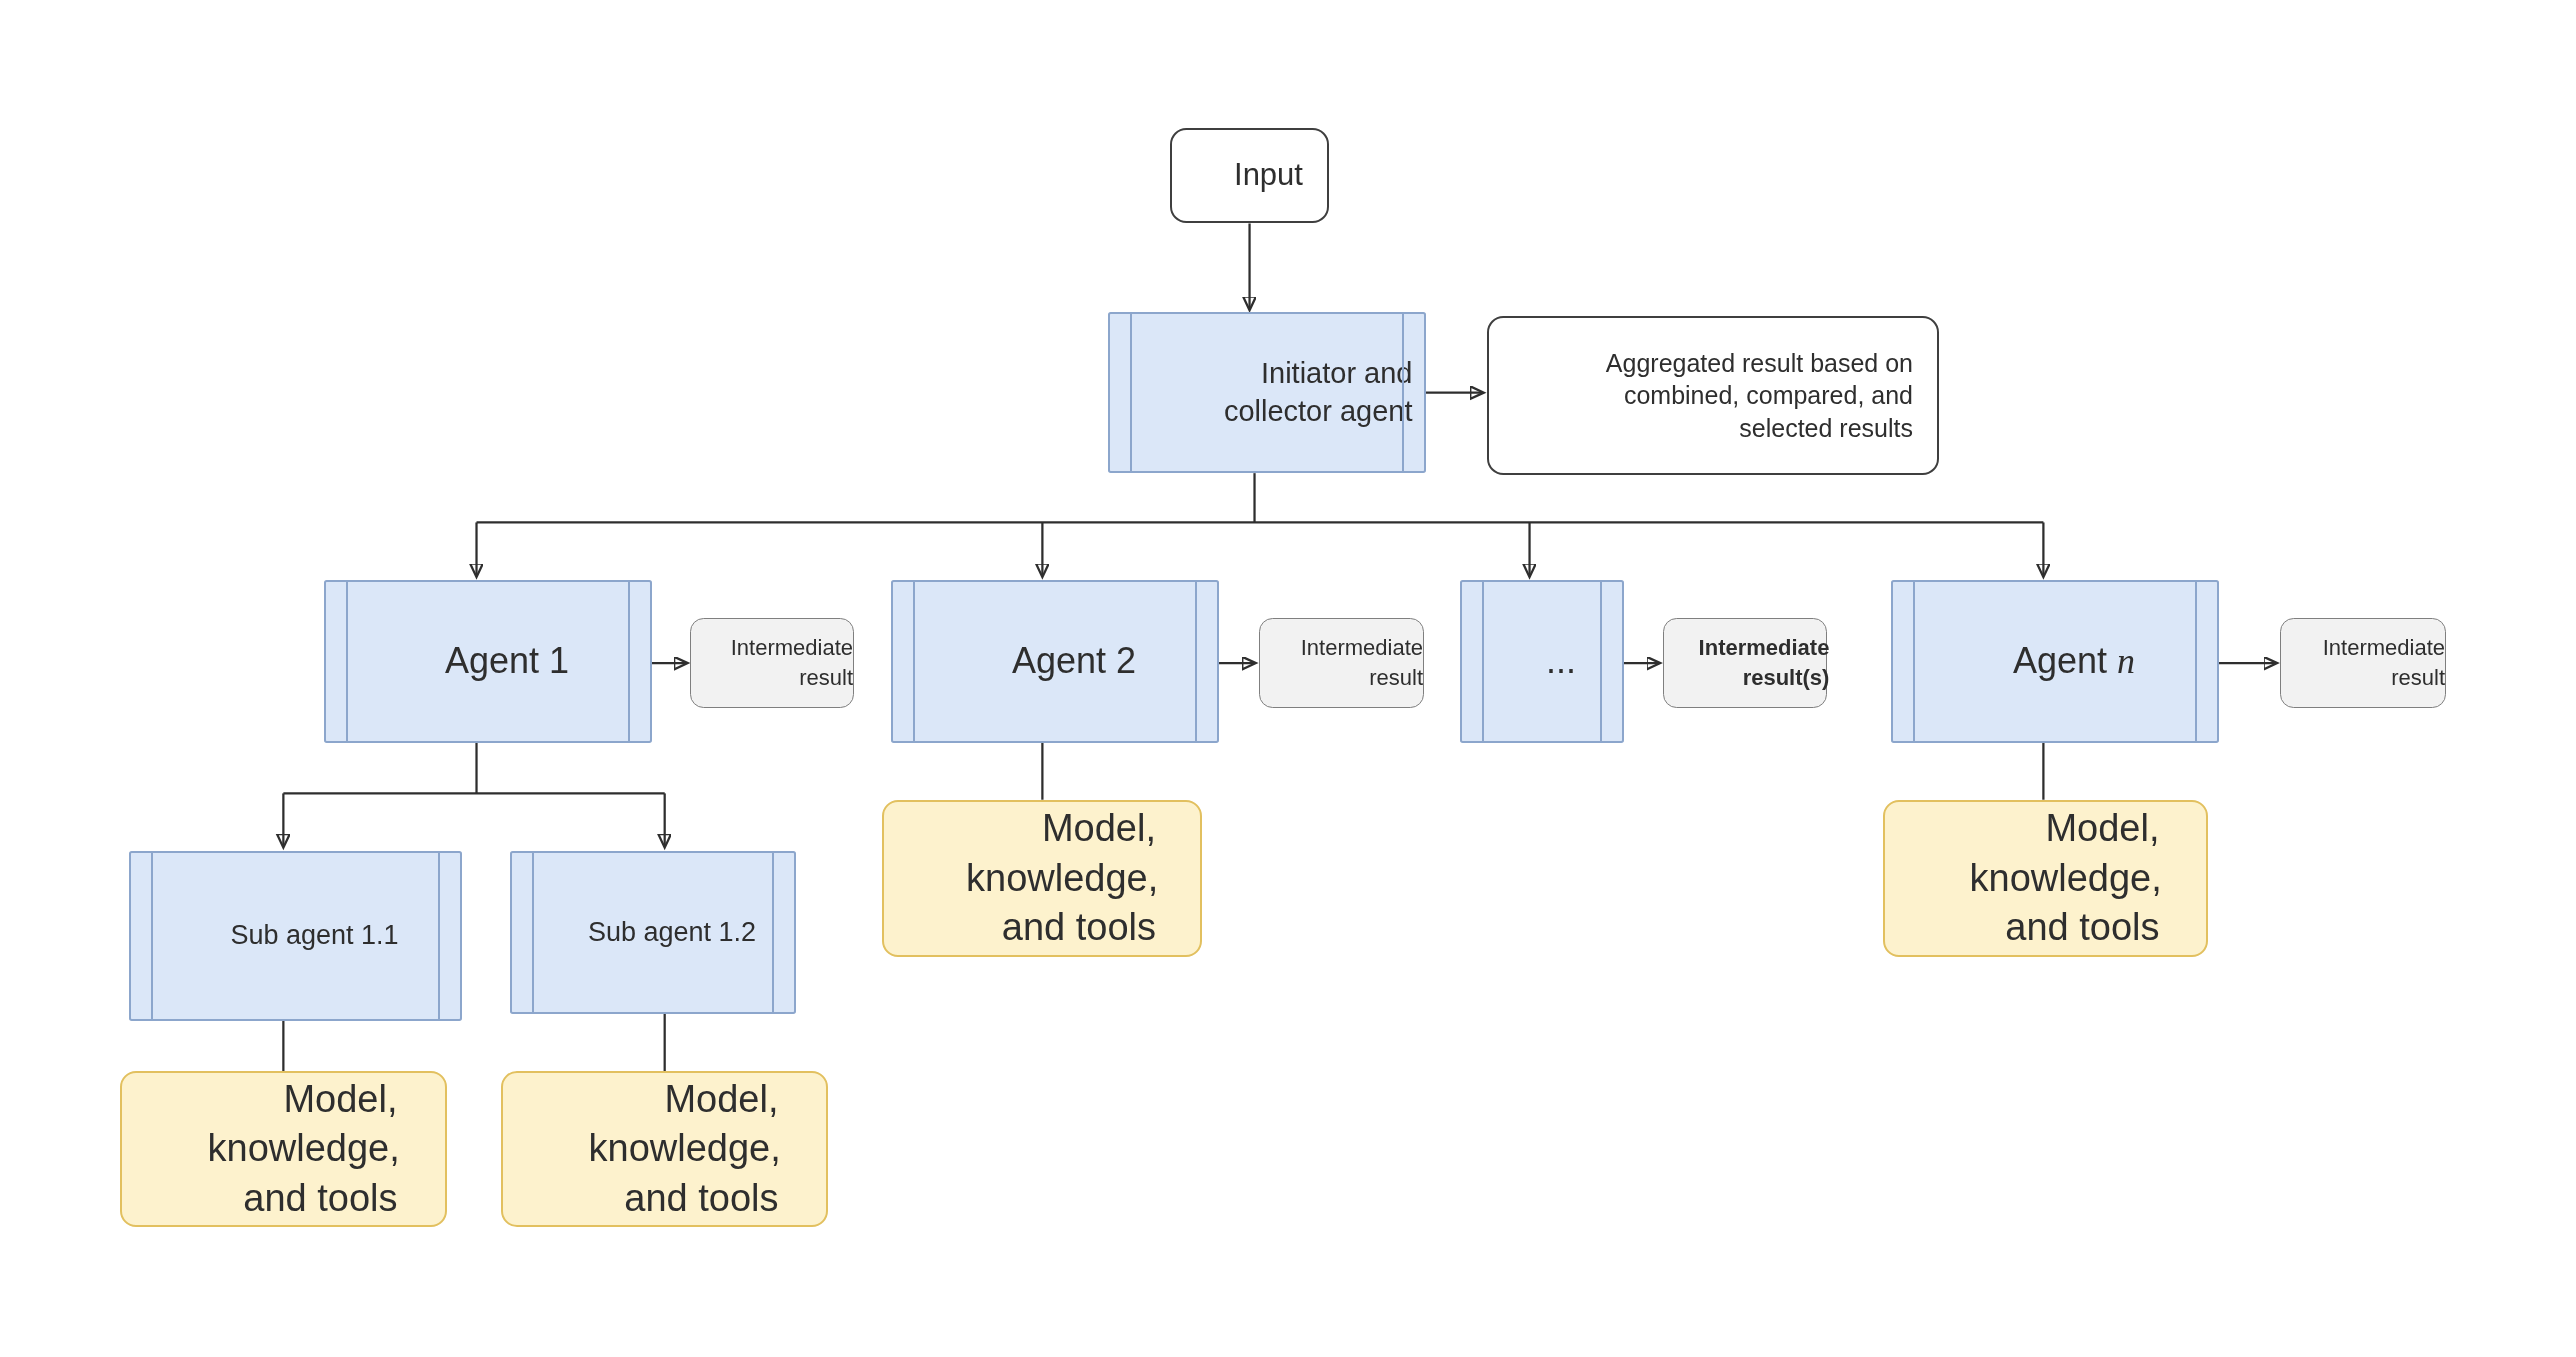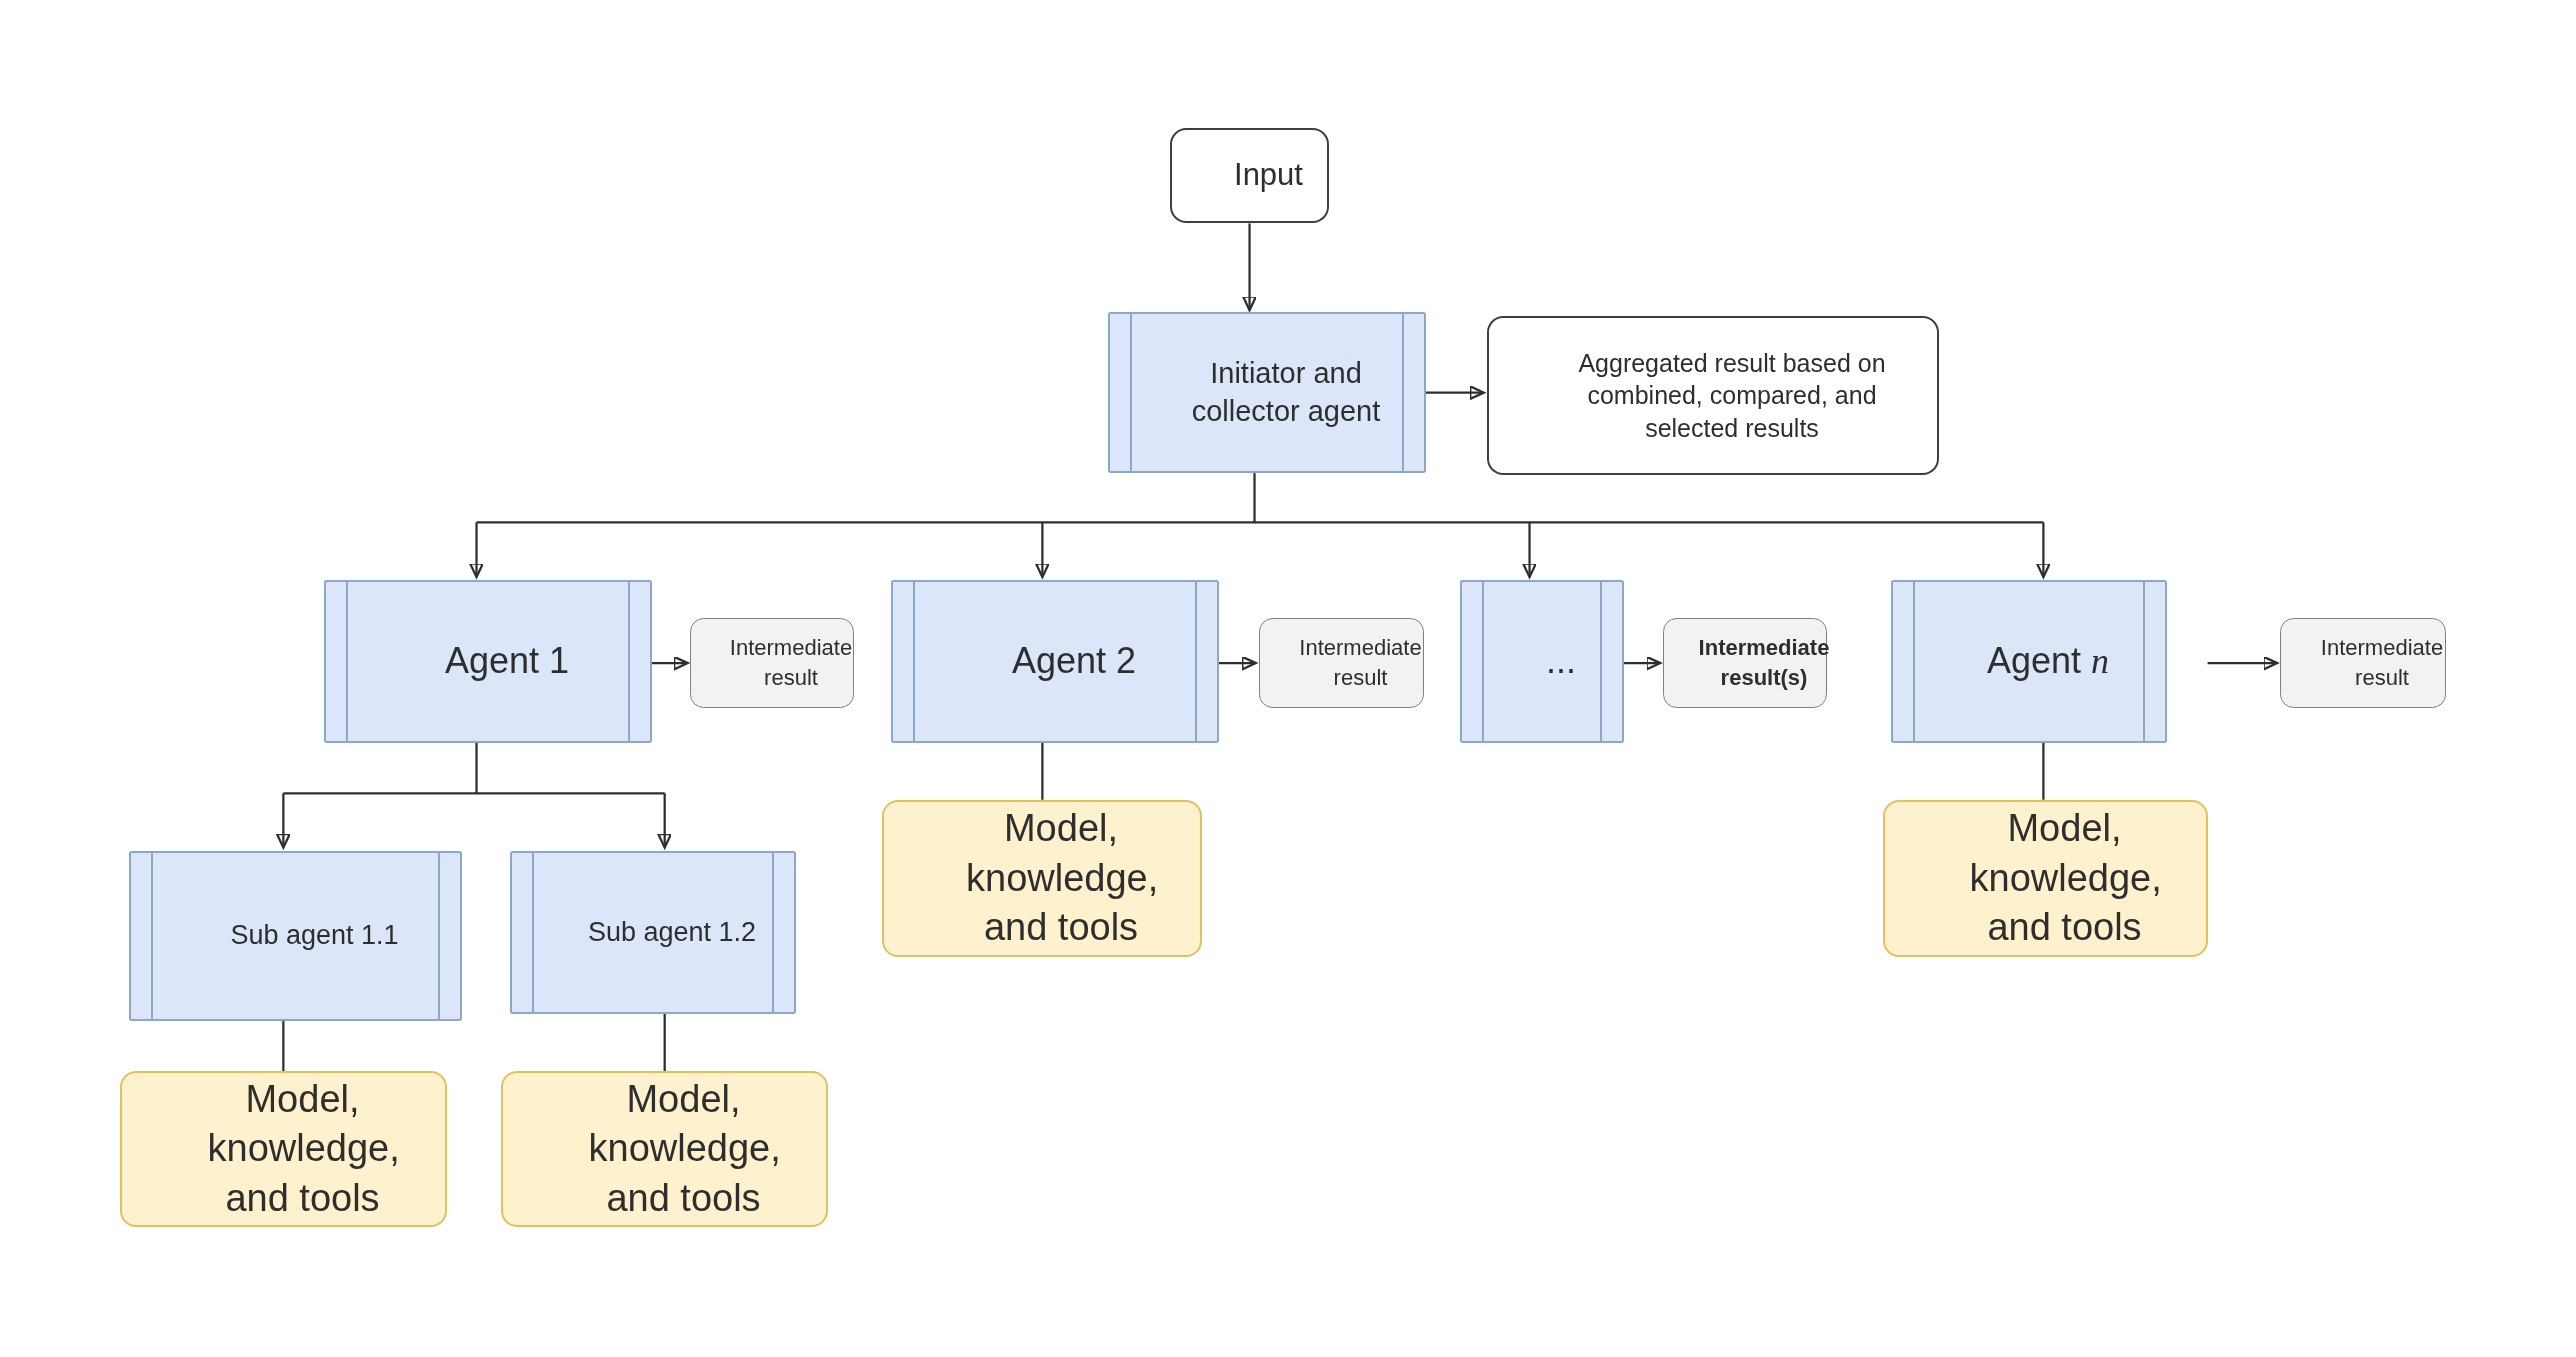--- a/index.html
+++ b/index.html
@@ -24,21 +24,21 @@
   .connectors path {
     fill:none;
     stroke:var(--connector,#2e2e2e);
     stroke-width:2.5;
   }
   .box {
     position:absolute;
     display:flex;
     align-items:center;
     justify-content:center;
-    text-align:center;
+    text-align:right;
     line-height:1.3;
     padding-left:38px;
   }
   .terminal {
     background:var(--terminal-fill,#ffffff);
     border:2.3px solid var(--terminal-border,#3f3f3f);
     border-radius:16.3px;
   }
   .agent {
     background:var(--agent-fill,#dbe7f8);
@@ -140,21 +140,21 @@
     <span class="txt" style="max-width:127px;">Intermediate result</span>
   </div>
 
   <div class="box agent fs-agent" style="left:1448px; top:580px; width:164px; height:163px;">
     <span class="txt">...</span>
   </div>
   <div class="box result" style="left:1663px; top:618px; width:164px; height:90px;">
     <span class="txt" style="max-width:131px;font-weight:bold;">Intermediate result(s)</span>
   </div>
 
-  <div class="box agent fs-agent" style="left:1879px; top:580px; width:276px; height:163px;">
+  <div class="box agent fs-agent" style="left:1879px; top:580px; width:328px; height:163px;">
     <span class="txt"><span>Agent </span><span class="var">n</span></span>
   </div>
   <div class="box result" style="left:2280px; top:618px; width:166px; height:90px;">
     <span class="txt" style="max-width:127px;">Intermediate result</span>
   </div>
 
   <div class="box agent fs-sub" style="left:117px; top:851px; width:333px; height:170px;">
     <span class="txt">Sub agent 1.1</span>
   </div>
 

